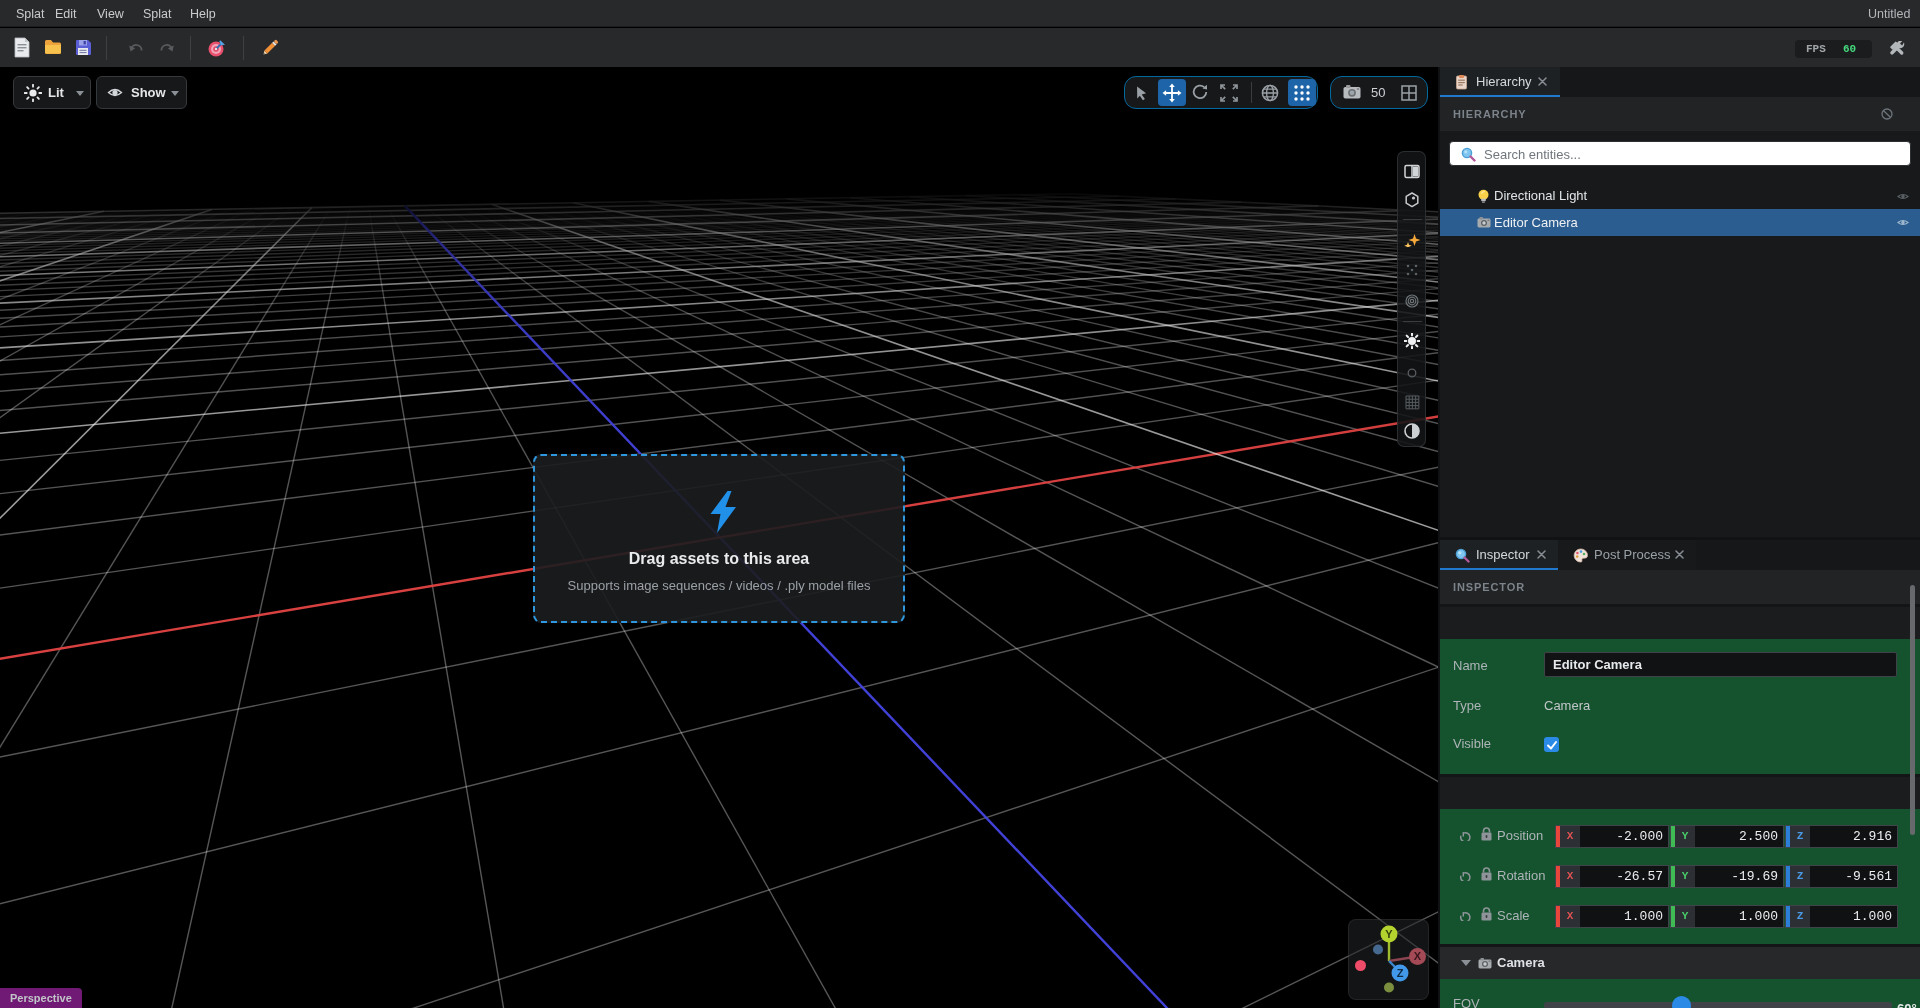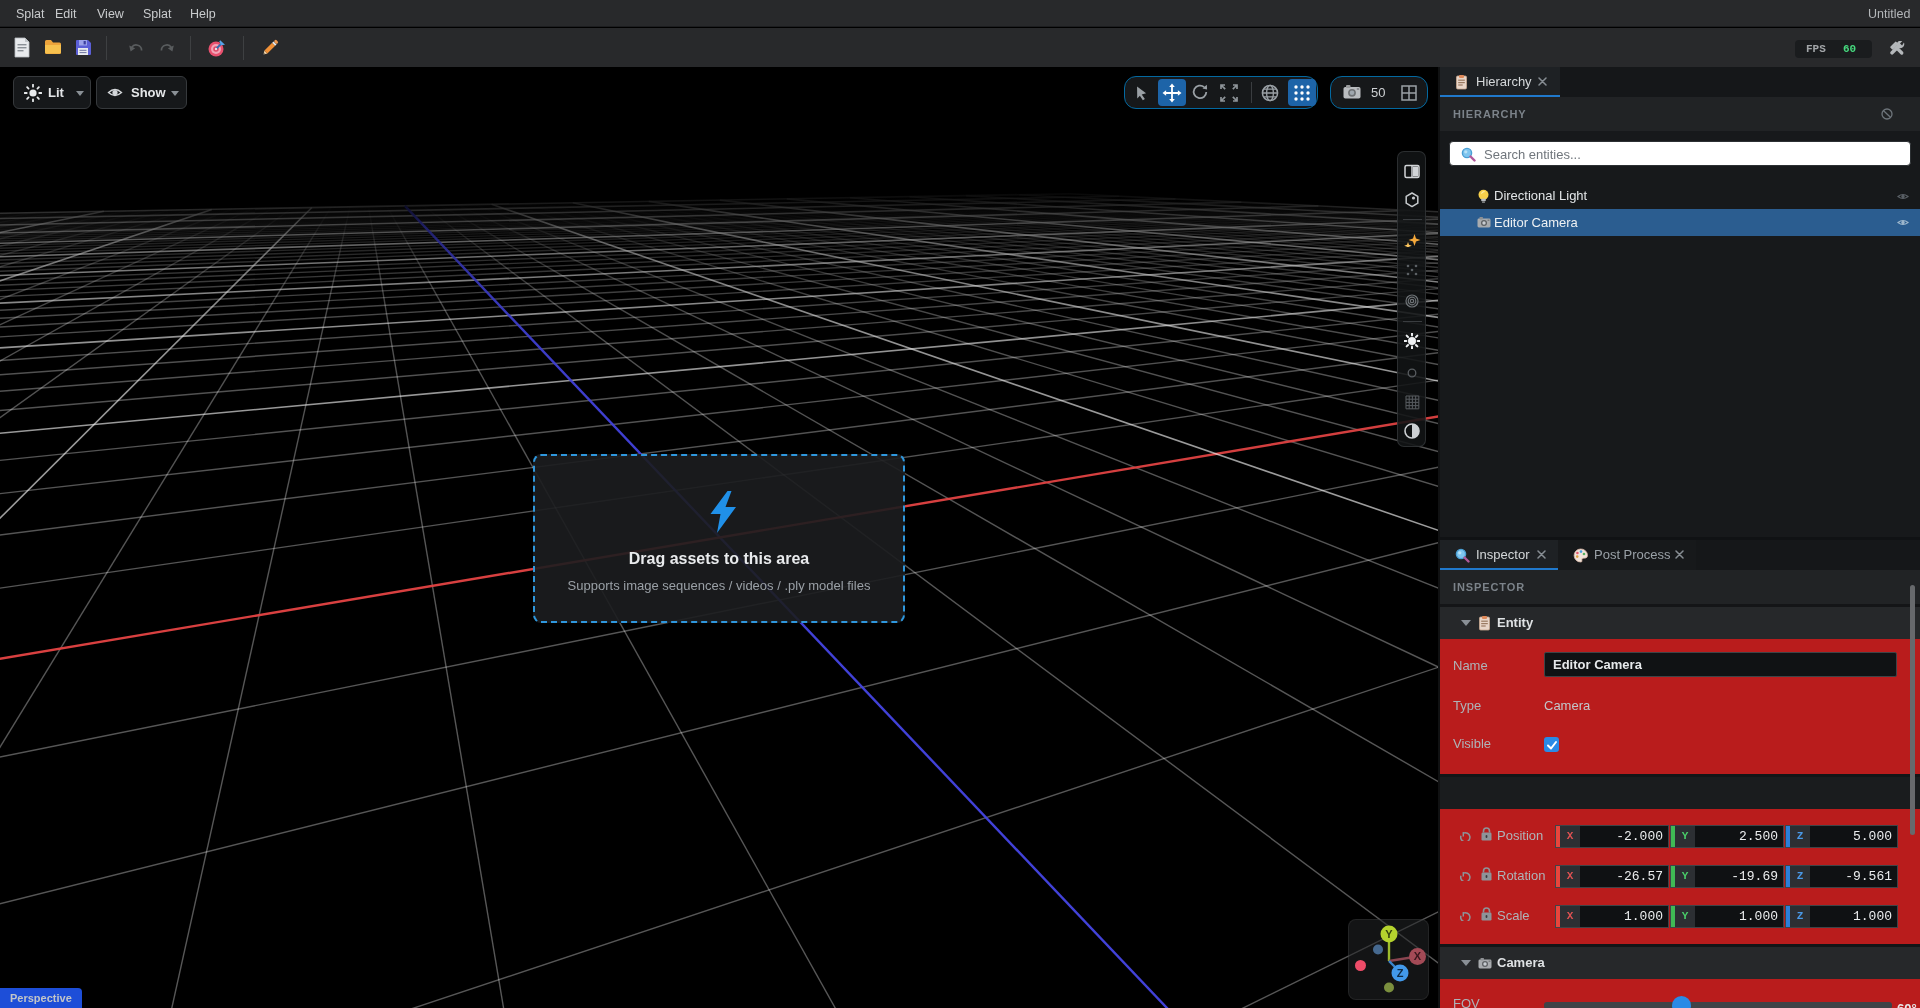--- a/index.html
+++ b/index.html
@@ -16,31 +16,31 @@
 
 .tgroup{position:absolute;top:9px;height:33px;background:rgba(24,26,28,0.92);border:1px solid #0369a1;border-radius:12px}
 .tact{position:absolute;top:2px;width:28px;height:27px;background:#1d64a8;border-radius:4px}
 
 #rtools{position:absolute;left:1397px;top:84px;width:29px;height:296px;background:rgba(18,20,22,0.88);border:1px solid rgba(70,74,78,0.5);border-radius:7px}
 #rtools .sep{position:absolute;left:5px;width:19px;height:1px;background:#3a3d40}
 
 #dragbox{position:absolute;left:533px;top:387px;width:372px;height:169px;background:rgba(27,29,31,0.91);border:2px dashed #2f97dd;border-radius:8px}
 #dragbox .t1{position:absolute;top:94px;width:100%;text-align:center;font-size:16px;font-weight:bold;color:#e9ebed}
 #dragbox .t2{position:absolute;top:122px;width:100%;text-align:center;font-size:13px;color:#9aa0a6}
-#persp{position:absolute;left:0px;top:921px;height:20px;background:#1d4ed8;color:#c2c5c8;font-size:11px;font-weight:bold;line-height:20px;padding:0 10px;border-radius:0 4px 0 0}
+#persp{position:absolute;left:0px;top:921px;height:20px;background:#701a75;color:#c2c5c8;font-size:11px;font-weight:bold;line-height:20px;padding:0 10px;border-radius:0 4px 0 0}
 #gizmo{position:absolute;left:1348px;top:852px;width:81px;height:81px;background:rgba(34,36,38,0.55);border:1px solid rgba(255,255,255,0.07);border-radius:8px}
 
 .tabbar{position:absolute;left:0;width:480px;height:30px;background:#151719}
 .tab{position:absolute;top:0;height:30px;background:#1e2124;color:#d5d8da;font-size:13px}
 .tab.inactive{background:#17191b;color:#9aa1a7}
 .tabu{position:absolute;height:2px;background:#2079cc}
 .sechead{position:absolute;left:0;width:480px;height:34px;background:#212325;color:#7c838a;font-size:11px;font-weight:bold;letter-spacing:0.9px;line-height:35px;padding-left:13px}
 .grphead{position:absolute;left:0;width:480px;height:32px;background:#26282a;color:#dfe2e4;font-size:13px;font-weight:bold;line-height:32px}
 .grphead .tri{position:absolute;left:21px;top:13px;width:0;height:0;border-left:5px solid transparent;border-right:5px solid transparent;border-top:6px solid #8a9096}
-.gbody{position:absolute;left:0;width:480px;background:#b91c1c}
+.gbody{position:absolute;left:0;width:480px;background:#14532d}
 .flabel{position:absolute;left:13px;font-size:13px;color:#aeb4b9}
 .vfield{position:absolute;width:114px;height:23px;background:#0f1113;border:1px solid #3f4448;display:flex}
 .vbar{width:4px;height:100%}
 .vbadge{width:20px;height:100%;background:#2c2f33;font-family:"Liberation Mono",monospace;font-size:11px;font-weight:bold;text-align:center;line-height:21px}
 .vval{flex:1;text-align:right;font-family:"Liberation Mono",monospace;font-size:13px;color:#eceeef;line-height:21px;padding-right:5px}
 #glines .gm{stroke:#fff;stroke-opacity:0.34;stroke-width:1.4}
 #glines2 .gM{stroke:#fff;stroke-opacity:0.63;stroke-width:1.6}
 #glines2 .ab{stroke:#4646e6;stroke-opacity:0.95;stroke-width:2.4}
 #glines2 .ar{stroke:#e84444;stroke-opacity:0.95;stroke-width:2.4}
 </style></head>
@@ -532,31 +532,20 @@
         </svg>
         <span class="abs" style="left:36px;top:7px">Post Process</span>
         <svg class="abs" style="left:117px;top:10px" width="9" height="9" viewBox="0 0 9 9">
           <path d="M1 1 L8 8 M8 1 L1 8" stroke="#878d93" stroke-width="1.5" stroke-linecap="round"></path>
         </svg>
       </div>
       <div class="tabu" style="left:0;top:28px;width:118px"></div>
     </div>
     <div class="sechead" style="top:503px">INSPECTOR</div>
     <div class="abs" style="left:0;top:537px;width:480px;height:3px;background:#141517"></div>
-    <div class="grphead" style="top:540px">
-      <div class="tri"></div>
-      <svg class="abs" style="left:38px;top:9px" width="13" height="15" viewBox="0 0 13 15">
-        <rect x="1.5" y="1" width="10" height="13" rx="1.2" fill="#e8d5c8" stroke="#c9a88f" stroke-width="0.8"></rect>
-        <rect x="4" y="0" width="5" height="3" rx="1" fill="#e08a5a"></rect>
-        <rect x="3.2" y="4.6" width="6.6" height="1.2" fill="#9a7a62"></rect>
-        <rect x="3.2" y="7" width="6.6" height="1.2" fill="#9a7a62"></rect>
-        <rect x="3.2" y="9.4" width="4.5" height="1.2" fill="#9a7a62"></rect>
-      </svg>
-      <span style="position:absolute;left:57px">Entity</span>
-    </div>
     <div class="gbody" style="top:572px;height:135px">
       <span class="flabel" style="top:19px">Name</span>
       <div class="abs" style="left:104px;top:13px;width:353px;height:25px;background:#101214;border:1px solid #3f4347;border-radius:2px">
         <span class="abs" style="left:8px;top:4px;font-size:13px;color:#e6e9eb;font-weight:bold">Editor Camera</span>
       </div>
       <span class="flabel" style="top:59px">Type</span>
       <span class="abs" style="left:104px;top:59px;font-size:13px;color:#c2c7cb">Camera</span>
       <span class="flabel" style="top:97px">Visible</span>
       <div class="abs" style="left:104px;top:98px;width:15px;height:15px;background:#2a8ae6;border-radius:3px">
         <svg class="abs" style="left:1px;top:1px" width="13" height="13" viewBox="0 0 13 13">
@@ -582,21 +571,21 @@
         <div class="vval">-2.000</div>
       </div>
       <div class="vfield" style="left:230px;top:16px;width:114px">
         <div class="vbar" style="background:#3fba55"></div>
         <div class="vbadge" style="color:#4ad06a">Y</div>
         <div class="vval">2.500</div>
       </div>
       <div class="vfield" style="left:345px;top:16px;width:113px">
         <div class="vbar" style="background:#2b7fd9"></div>
         <div class="vbadge" style="color:#4a9ae8">Z</div>
-        <div class="vval">5.000</div>
+        <div class="vval">2.916</div>
       </div>
       <svg class="abs" style="left:18px;top:60px" width="13" height="12" viewBox="0 0 13 12">
         <path d="M5.36 4.13 A4.6 4.6 0 1 1 2.98 6.73" fill="none" stroke="#8e9499" stroke-width="1.5"></path>
         <path d="M5.3 3.1 L5.3 7.5" stroke="#8e9499" stroke-width="1.5"></path>
       </svg>
       <svg class="abs" style="left:40px;top:58px" width="13" height="14" viewBox="0 0 13 14">
         <rect x="1.5" y="5.5" width="10" height="8" rx="1.2" fill="#8e9499"></rect>
         <path d="M3.5 5.5 V4 a3 3 0 0 1 6 0 v1.5" fill="none" stroke="#8e9499" stroke-width="1.6"></path>
         <rect x="5.6" y="8" width="1.8" height="3" rx="0.9" fill="#3a3d40"></rect>
       </svg>

